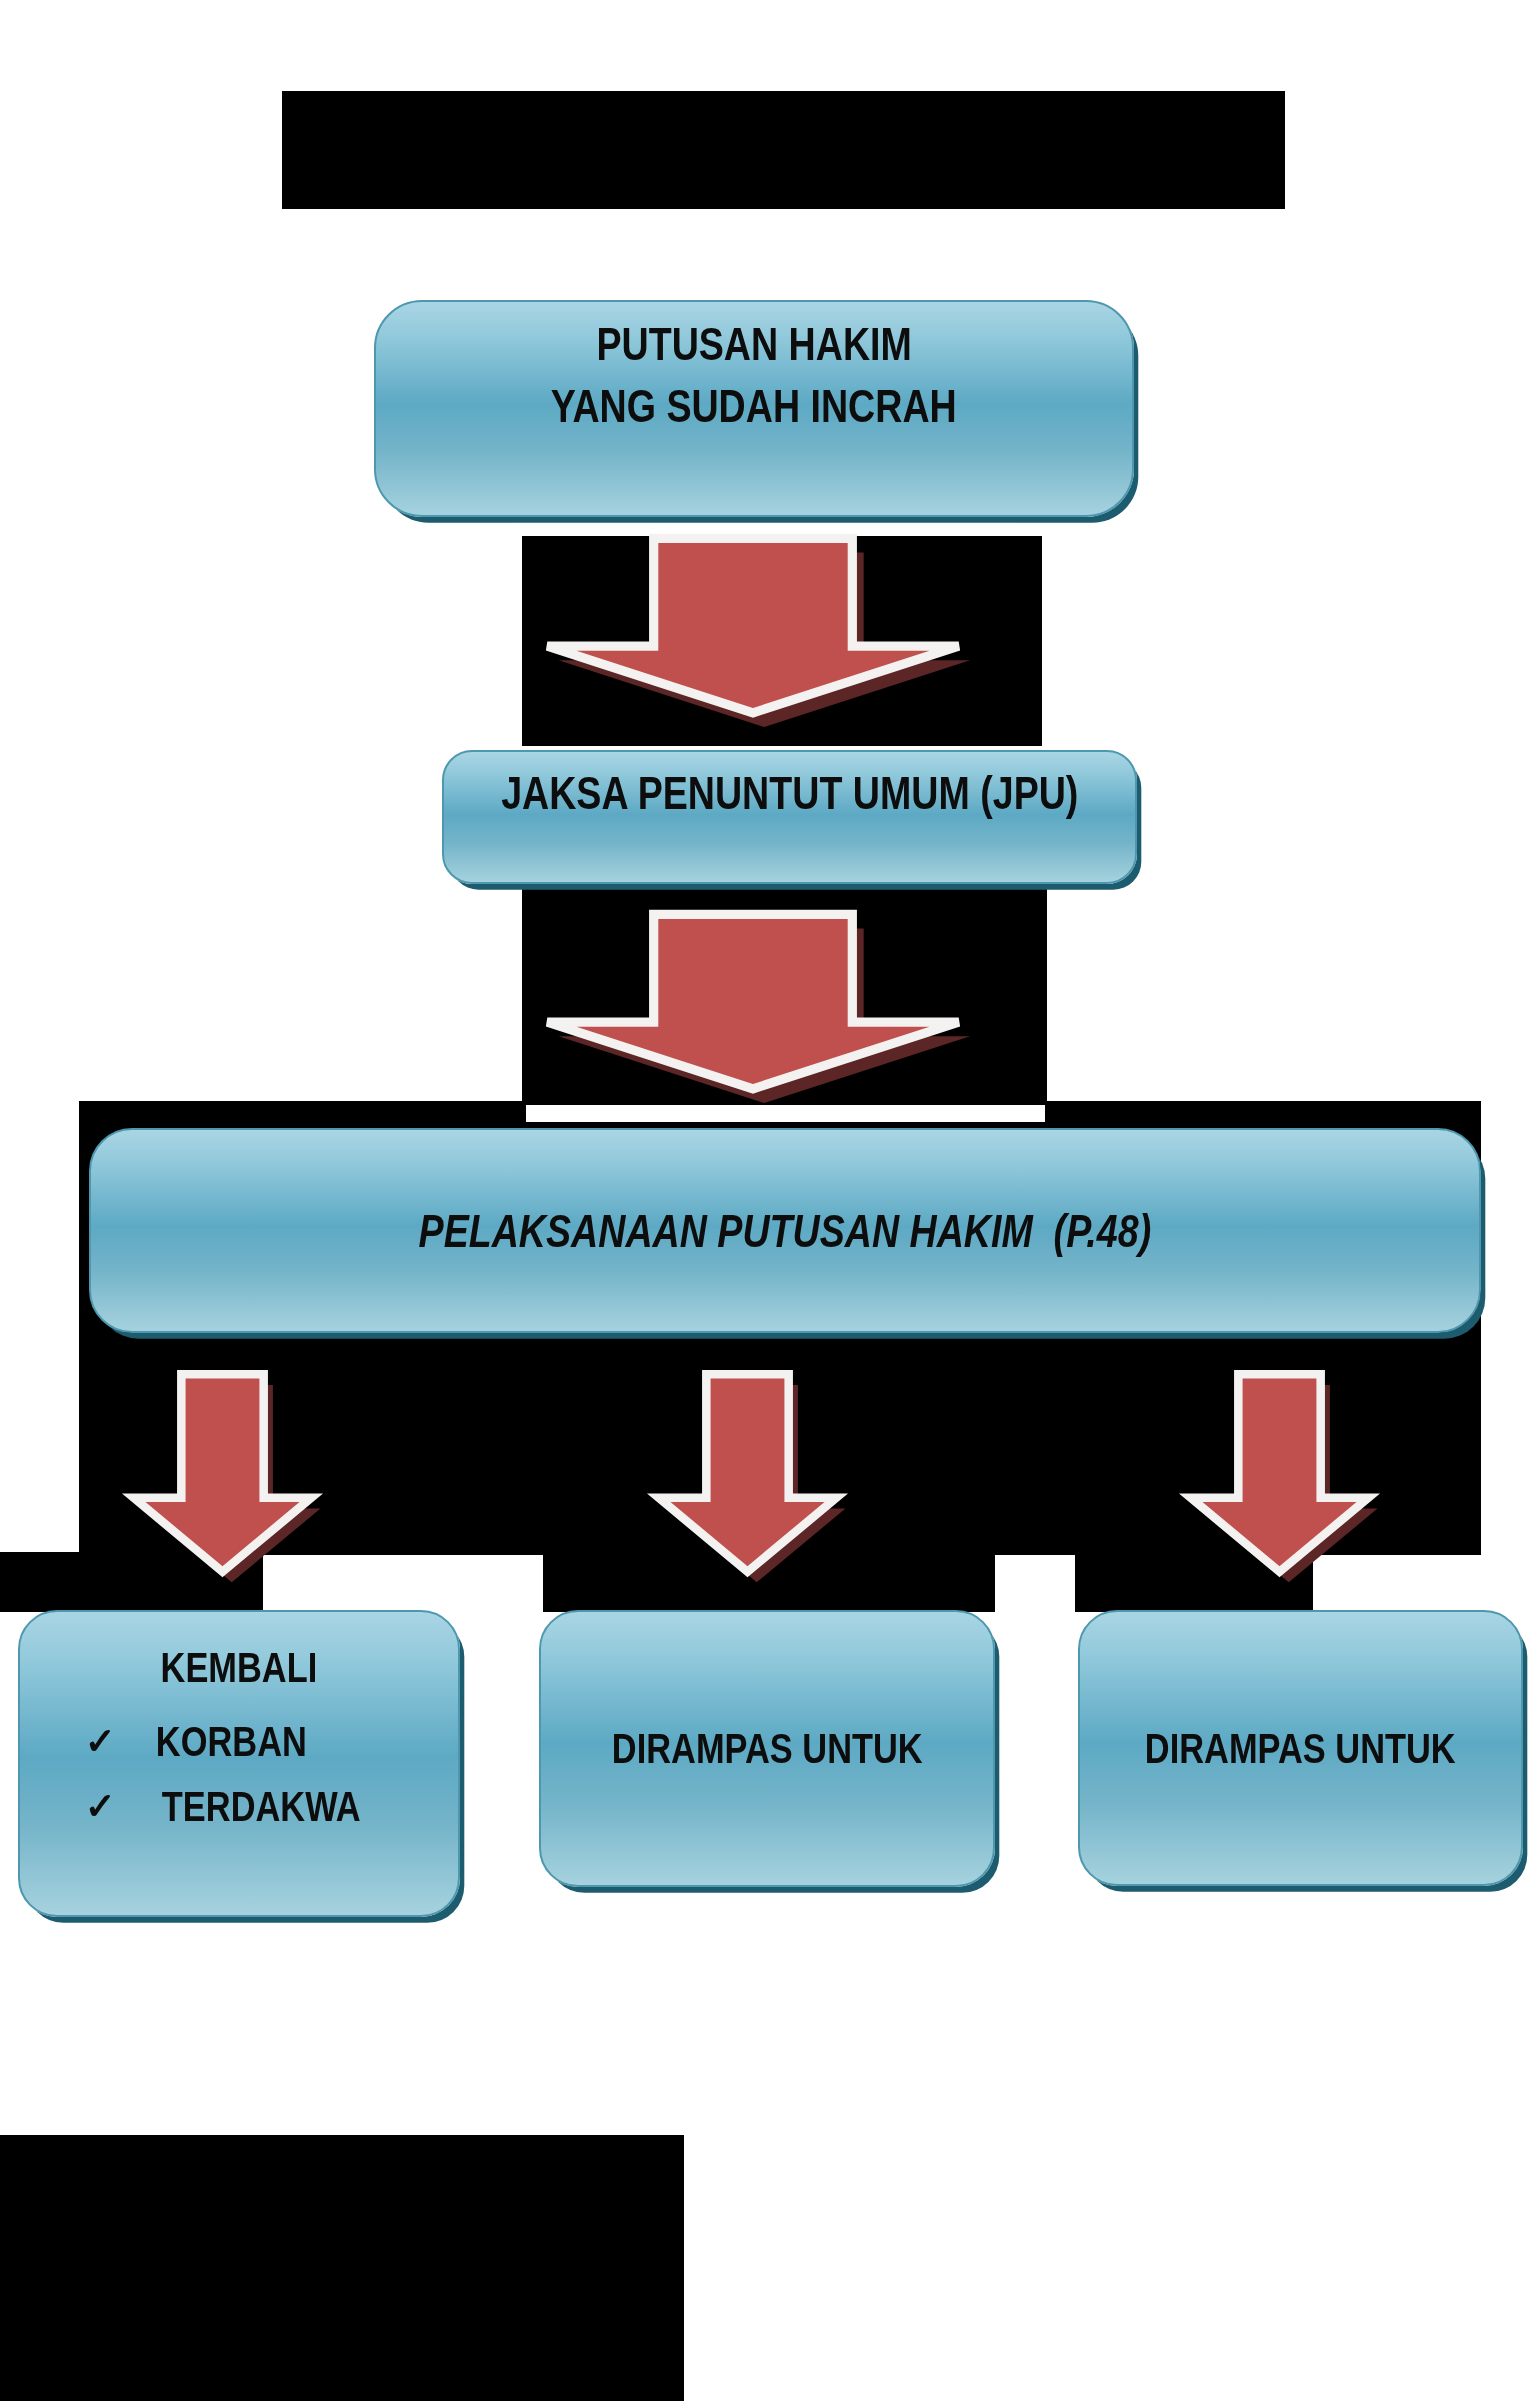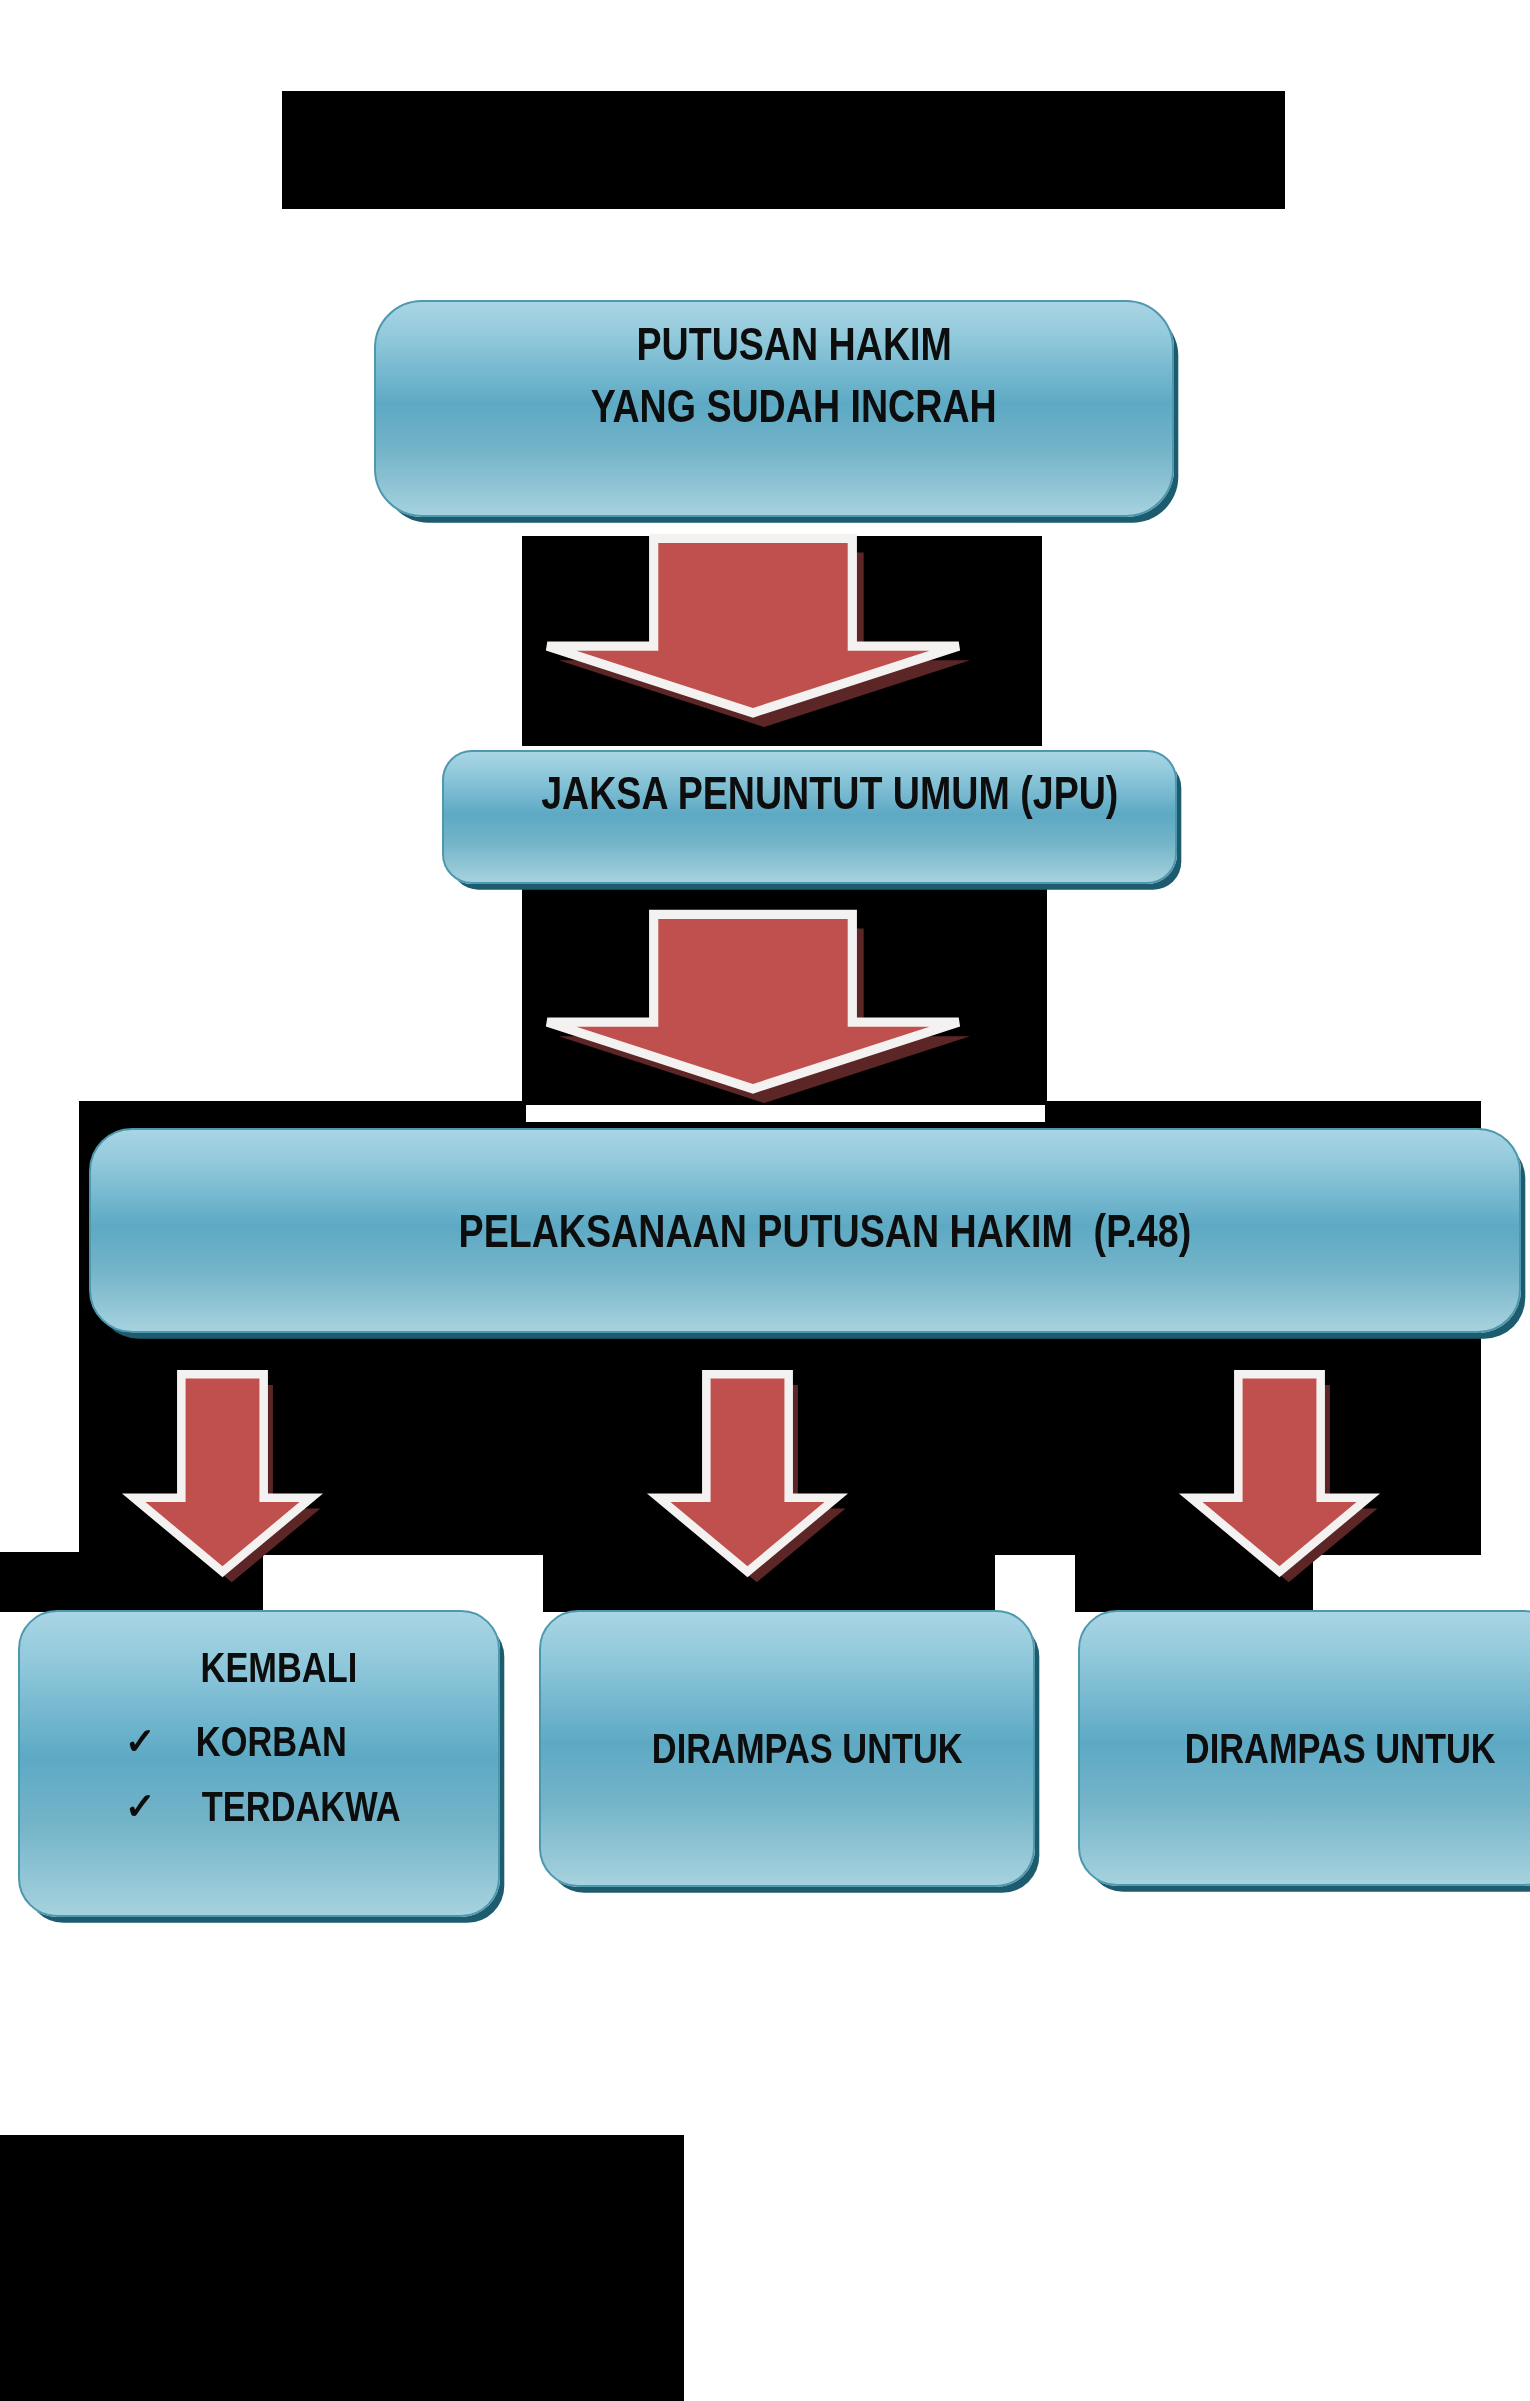--- a/index.html
+++ b/index.html
@@ -8,32 +8,32 @@
     font-family:"Liberation Sans", sans-serif;color:#0d0d0d;
   }
   .blk{position:absolute;background:#000000;}
   .sliver{position:absolute;background:#ffffff;}
   .node{
     position:absolute;
     background:linear-gradient(180deg,#a9d5e4 0%,#93cadc 15%,#5da9c4 48%,#74b4c9 70%,#a6d2de 100%);
     border:2.1px solid #4d98ae;
     box-shadow:6.4px 7.8px 0 -2.1px #1d5c6f;
     display:flex;flex-direction:column;align-items:center;
-    font-weight:bold;color:#0d0d0d;padding-left:40px;
+    font-weight:bold;color:#0d0d0d;
   }
   .cx{display:inline-block;transform:scaleX(0.8);transform-origin:50% 50%;white-space:pre;}
   .line{text-align:center;}
   .box1{left:374px;top:300px;width:756px;height:202px;border-radius:48px;
         justify-content:flex-start;padding-top:11.3px;font-size:47px;}
   .box1 .line{line-height:62px;}
   .box2{left:442px;top:750px;width:691px;height:119px;border-radius:30px;
         justify-content:flex-start;padding-top:11.3px;font-size:47px;}
   .box2 .line{line-height:60px;}
   .box3{left:89px;top:1128px;width:1388px;height:201px;border-radius:43px;
-        justify-content:center;font-size:47px;}
+        justify-content:center;font-size:47px;font-style:italic;}
   .box3 .line{line-height:57px;}
   .leaf{border-radius:39px;font-size:43px;}
   .leafA{left:17.7px;top:1610px;width:438px;height:273px;justify-content:flex-start;padding-top:30px;}
   .leafA .title{line-height:50px;text-align:left;}
   .leafA .items{margin-top:17px;align-self:stretch;display:flex;flex-direction:column;}
   .leafA .item{display:flex;align-items:center;gap:21px;padding-left:65px;line-height:65px;}
   .leafA .check{font-size:37px;transform:none;}
   .leafB{left:539px;top:1610px;width:452px;height:273px;justify-content:center;}
   .leafB .line{line-height:89px;}
   .leafC{left:1078px;top:1610px;width:441px;height:272px;justify-content:center;}

